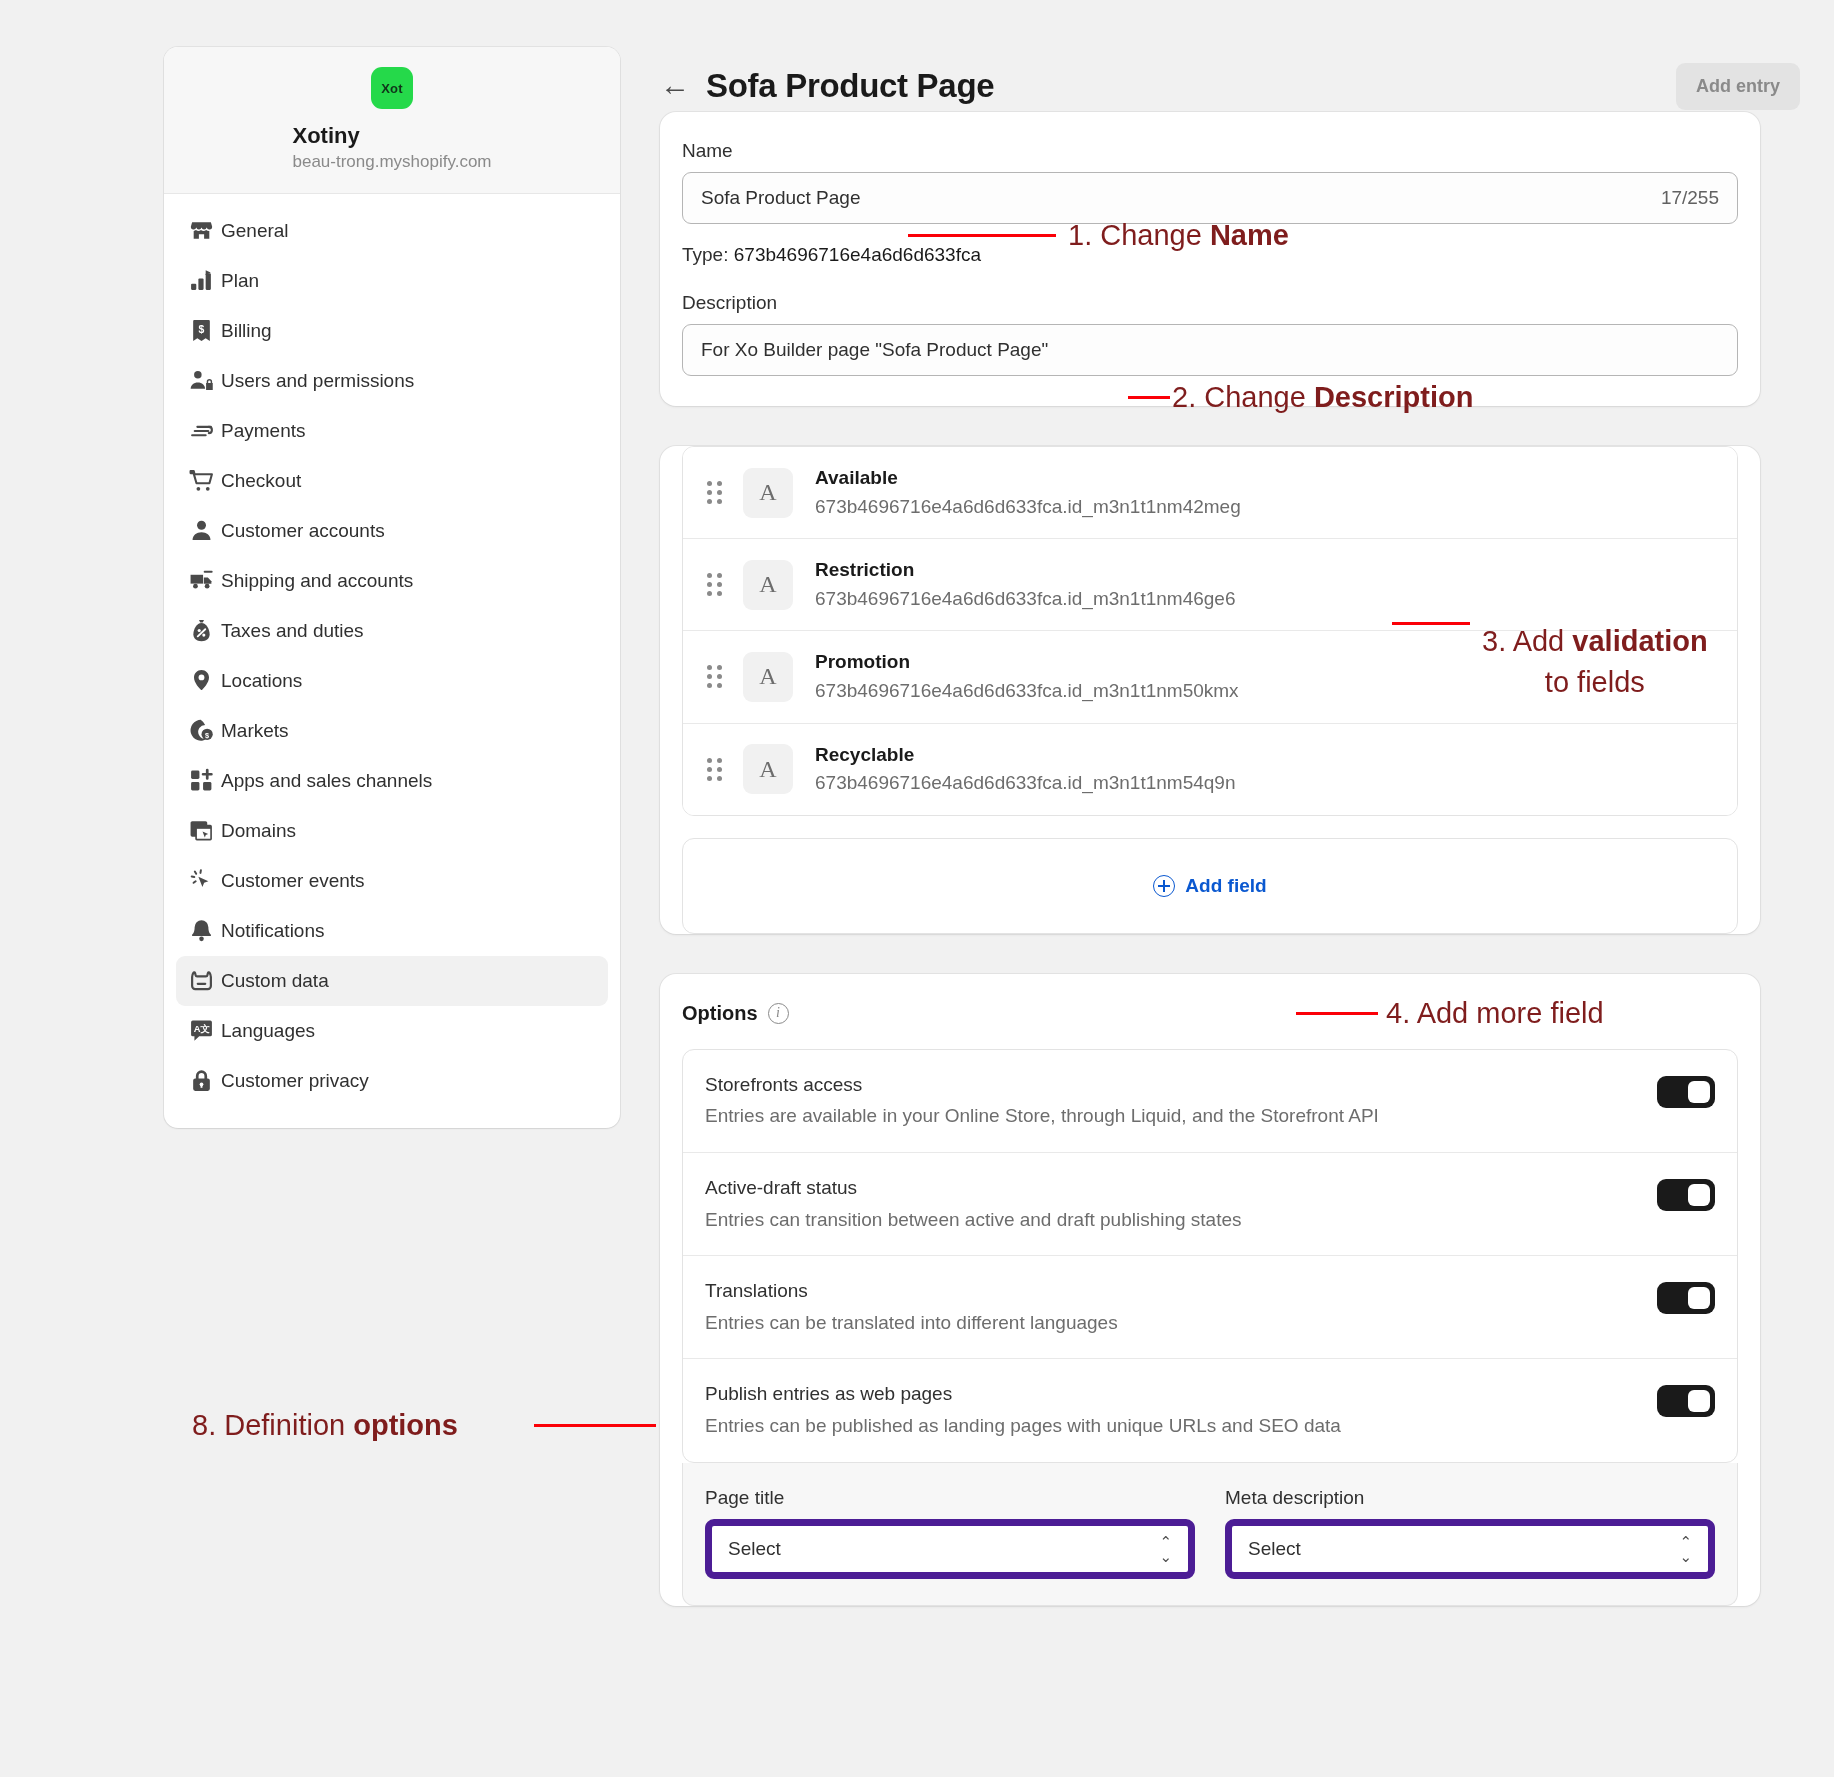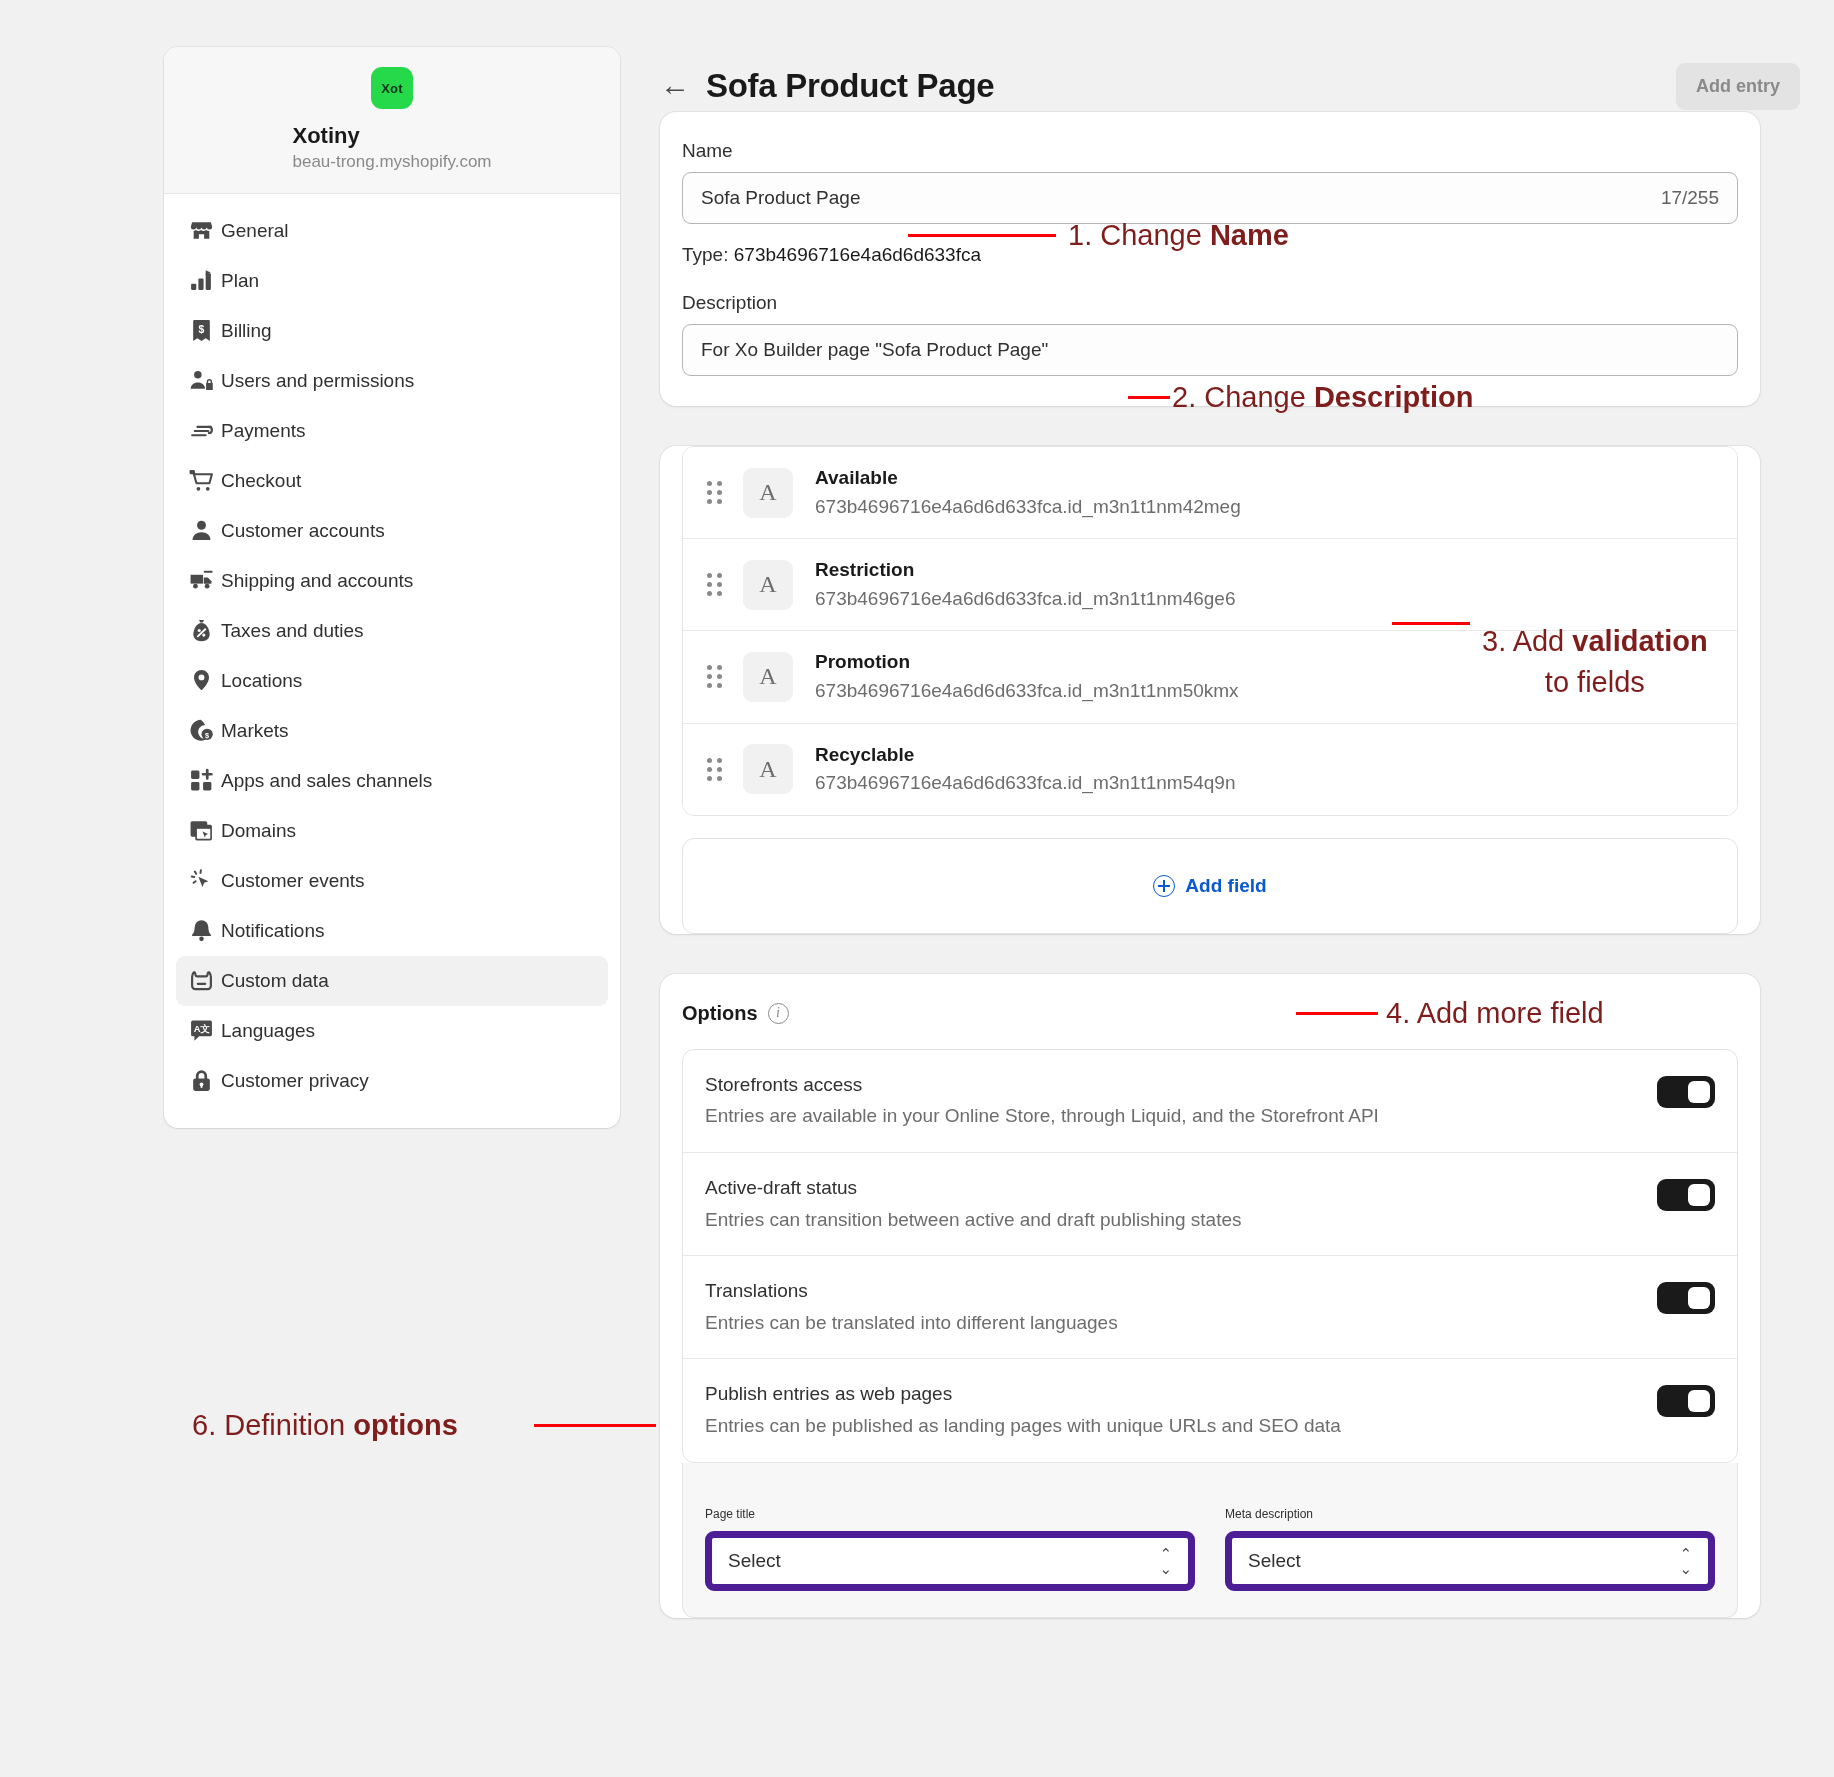--- a/index.html
+++ b/index.html
@@ -184,21 +184,21 @@
   }
   .seo-box {
     margin: 0 22px 0 22px;
     border: 1px solid #e3e3e3; border-top: none;
     border-radius: 0 0 12px 12px;
     background: #f7f7f7;
     padding: 24px 22px 26px 22px;
     display: flex; gap: 30px;
   }
   .seo-col { flex: 1; }
-  .seo-label { font-size: 12px; color: #303030; margin-bottom: 10px; margin-top: 20px; }
+  .seo-label { font-size: 19px; color: #303030; margin-bottom: 10px; }
   .select {
     height: 60px; background: #fff; border: 7px solid #4c1d95; border-radius: 9px;
     display: flex; align-items: center; padding: 0 16px;
     font-size: 19px; color: #303030; cursor: pointer;
   }
   .select .chev { margin-left: auto; color: #4a4a4a; font-size: 15px; line-height: 1; text-align: center; }
   .select .chev span { display:block; }
 
   
   .ann {
@@ -569,15 +569,15 @@
 <div class="rule" style="left:1392px; top:622px; width:78px;"></div>
 <div class="ann" style="left:1482px; top:624px; text-align:center;">
   <div><span>3. Add </span><b>validation</b></div>
   <div style="margin-top:6px;">to fields</div>
 </div>
 
 <div class="rule" style="left:1296px; top:1012px; width:82px;"></div>
 <div class="ann" style="left:1386px; top:996px;">4. Add more field</div>
 
 <div class="ann" style="left:192px; top:1408px;">
-  <span>6. Definition </span><b>options</b>
+  <span>8. Definition </span><b>options</b>
 </div>
 <div class="rule" style="left:534px; top:1424px; width:122px;"></div>
 
 </body></html>

